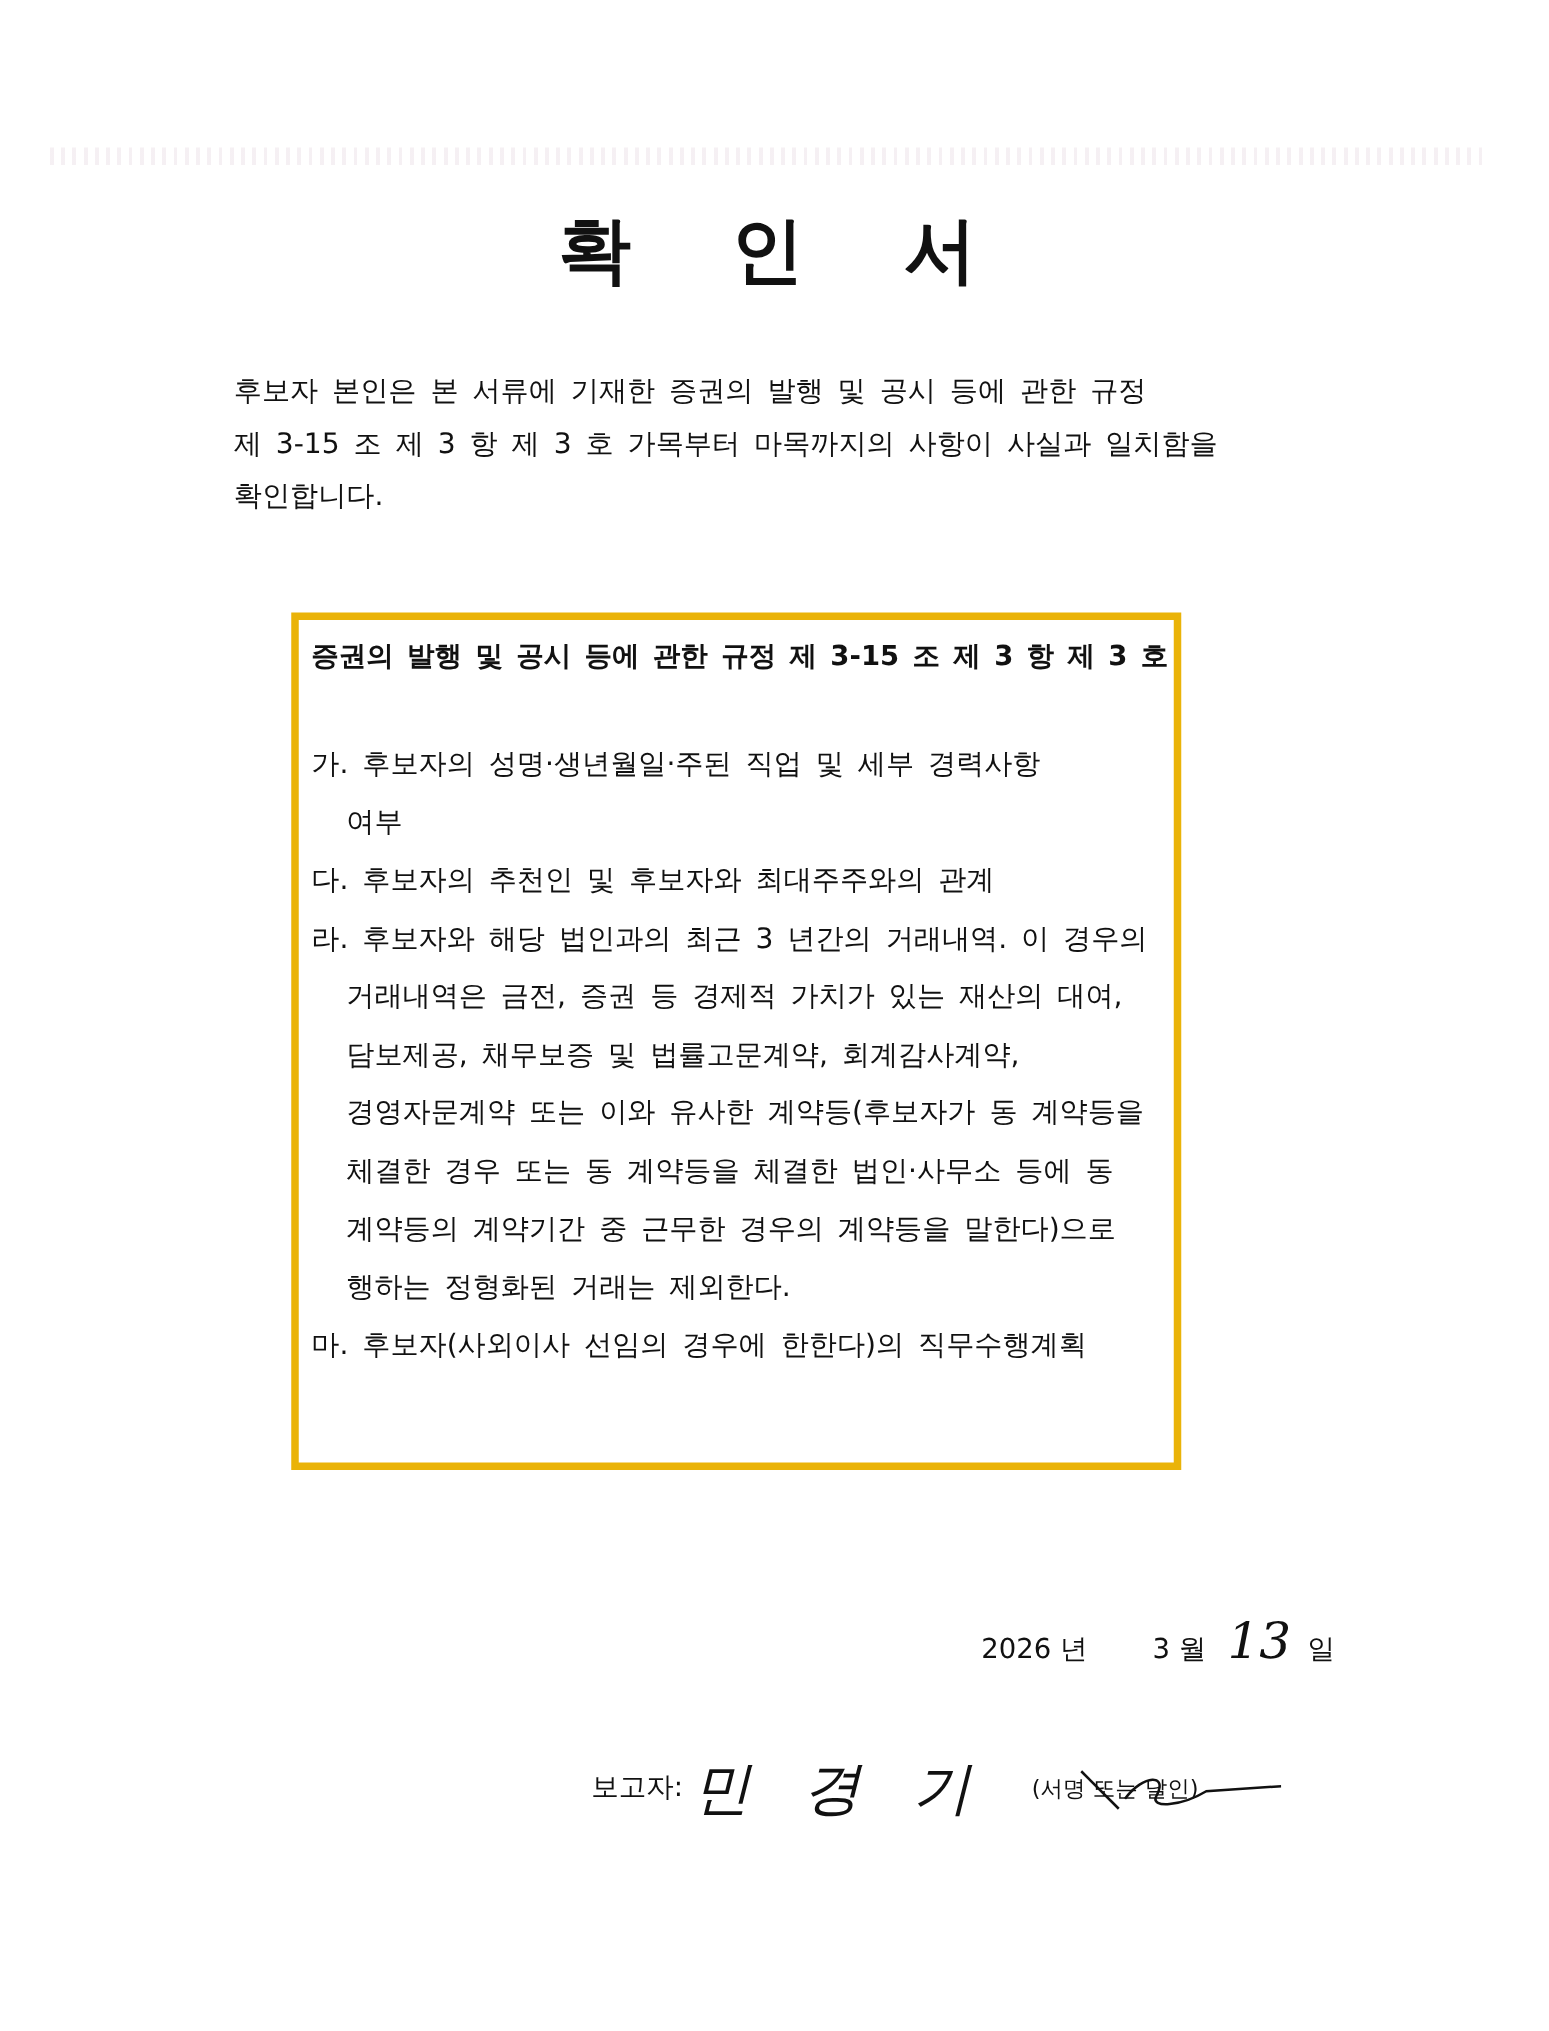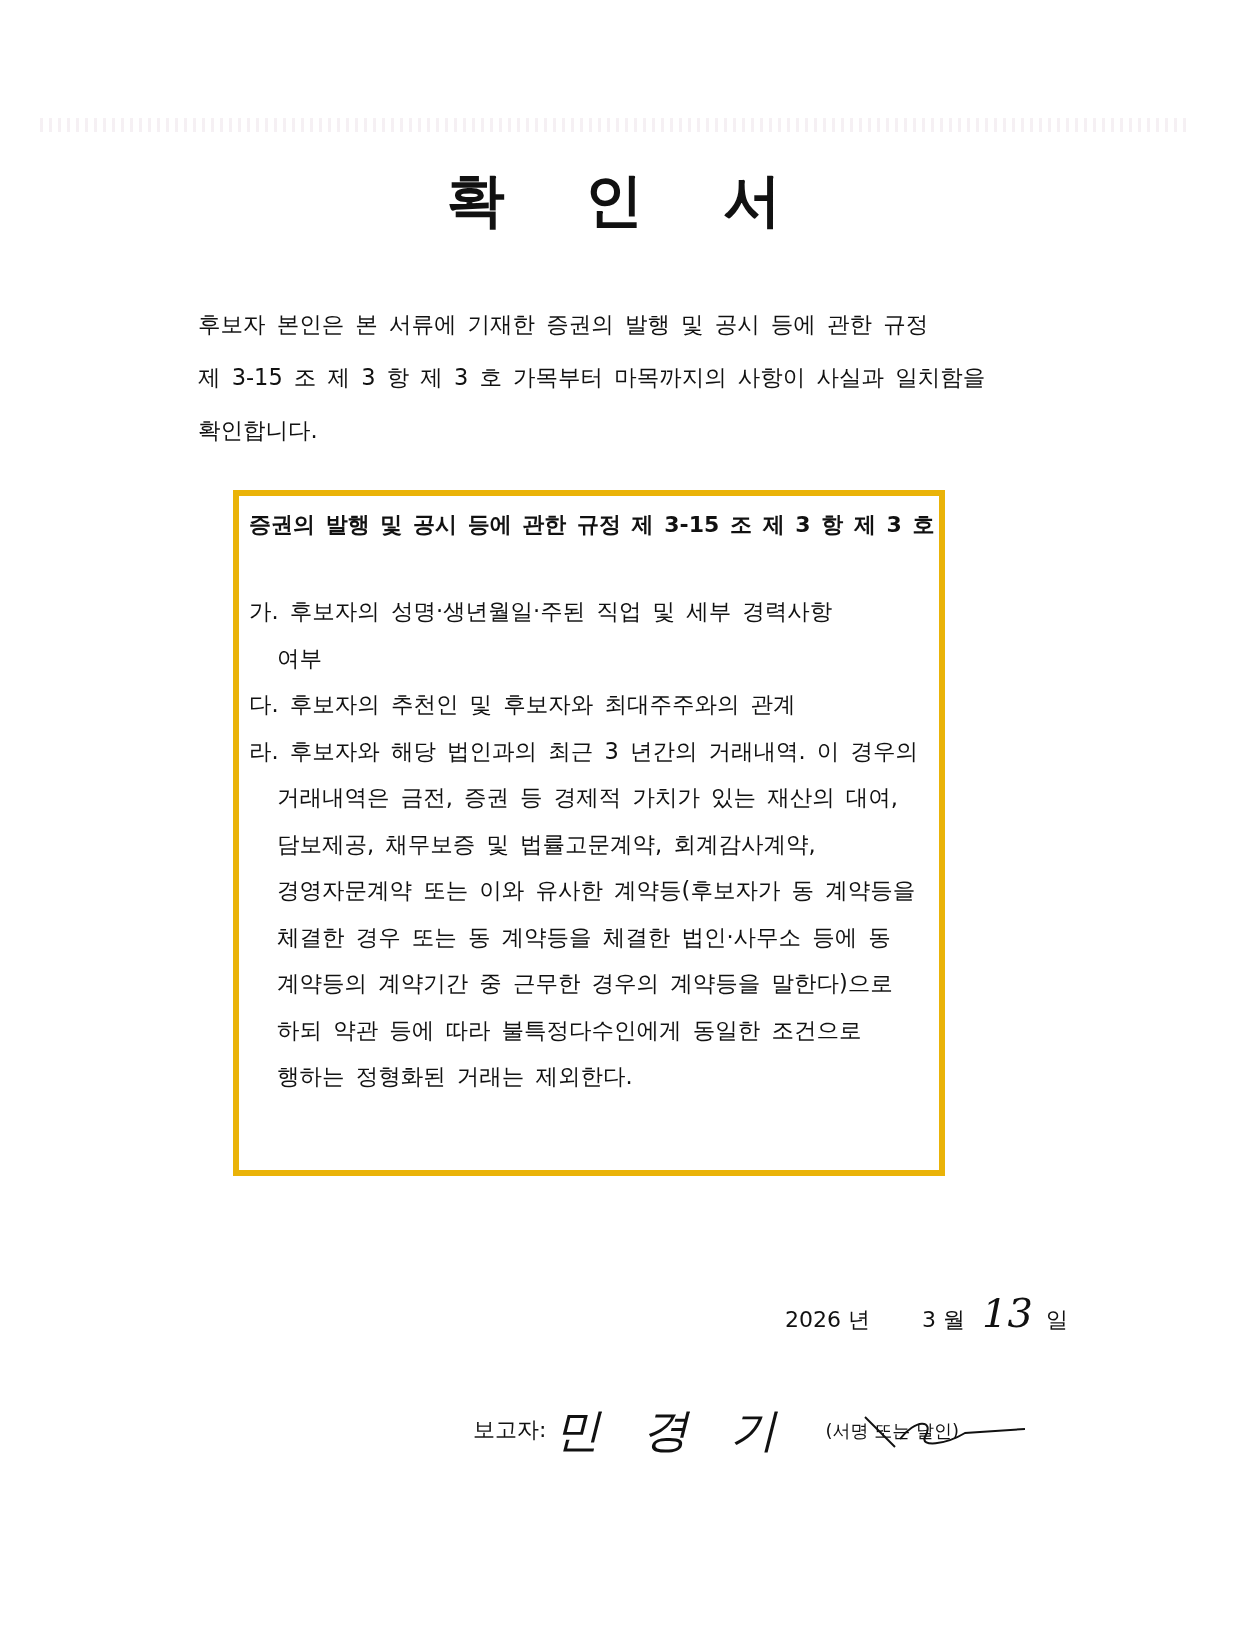--- a/index.html
+++ b/index.html
@@ -15,21 +15,21 @@
     }
     .title {
       position: absolute; left: 0; width: 1239px; top: 162px;
       text-align: center; font-size: 58px; font-weight: bold; letter-spacing: 30px;
       padding-left: 19px; box-sizing: border-box;
     }
     .intro {
       position: absolute; left: 187px; top: 292px; width: 800px;
       font-size: 22.5px; line-height: 42px; word-spacing: 4px;
     }
-    .intro p { margin: 11px; white-space: nowrap; }
+    .intro p { margin: 0; white-space: nowrap; }
     .regbox {
       position: absolute; left: 233px; top: 490px; width: 712px; height: 686px;
       border: 6px solid #eab308; box-sizing: border-box;
     }
     .regbox .heading {
       position: absolute; left: 10px; top: 14px;
       font-size: 22px; font-weight: bold; white-space: nowrap; word-spacing: 3px;
     }
     .regbox .items {
       position: absolute; left: 10px; top: 92px; width: 690px;
@@ -77,22 +77,22 @@
   <div class="items">
     <p>가. 후보자의 성명·생년월일·주된 직업 및 세부 경력사항</p>
     <p class="cont">여부</p>
     <p>다. 후보자의 추천인 및 후보자와 최대주주와의 관계</p>
     <p>라. 후보자와 해당 법인과의 최근 3 년간의 거래내역. 이 경우의</p>
     <p class="cont">거래내역은 금전, 증권 등 경제적 가치가 있는 재산의 대여,</p>
     <p class="cont">담보제공, 채무보증 및 법률고문계약, 회계감사계약,</p>
     <p class="cont">경영자문계약 또는 이와 유사한 계약등(후보자가 동 계약등을</p>
     <p class="cont">체결한 경우 또는 동 계약등을 체결한 법인·사무소 등에 동</p>
     <p class="cont">계약등의 계약기간 중 근무한 경우의 계약등을 말한다)으로</p>
-    <p class="cont">하되 약관 등에 따라 불특정다수인에게 동일한 조건으로</p>
     <p class="cont">행하는 정형화된 거래는 제외한다.</p>
+    <p>마. 후보자(사외이사 선임의 경우에 한한다)의 직무수행계획</p>
   </div>
 </div>
 
 <div class="date">
   <span>2026</span>
   <span>년</span>
   <span style="width:38px"></span>
   <span>3</span>
   <span>월</span>
   <span class="hand">13</span>

